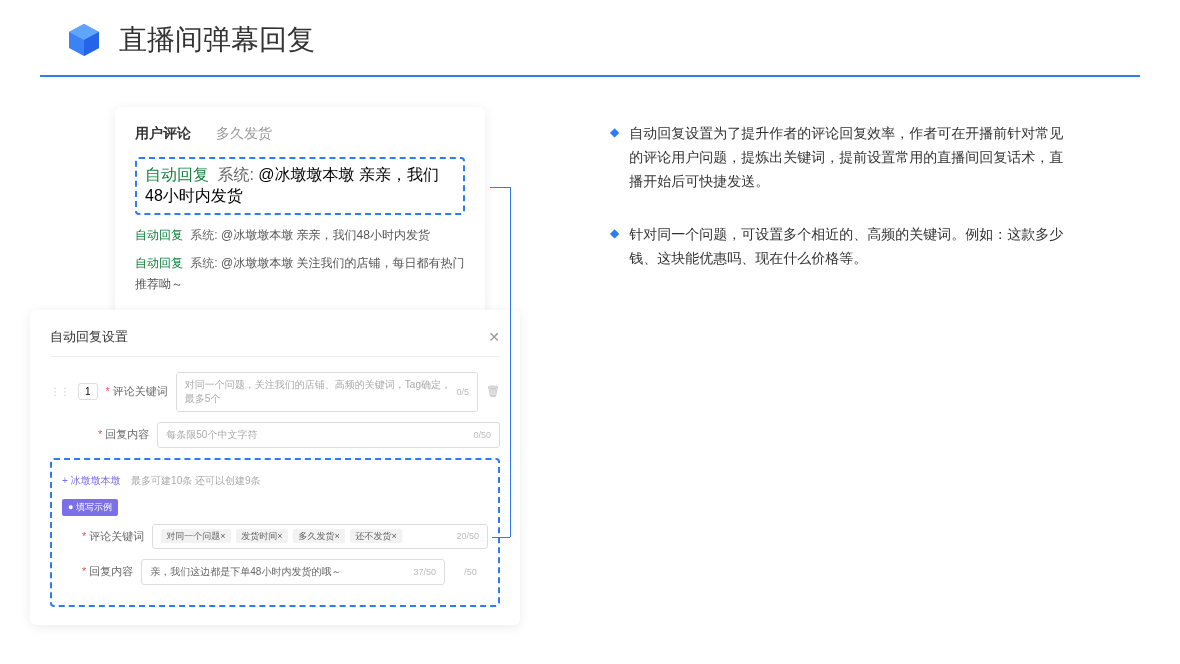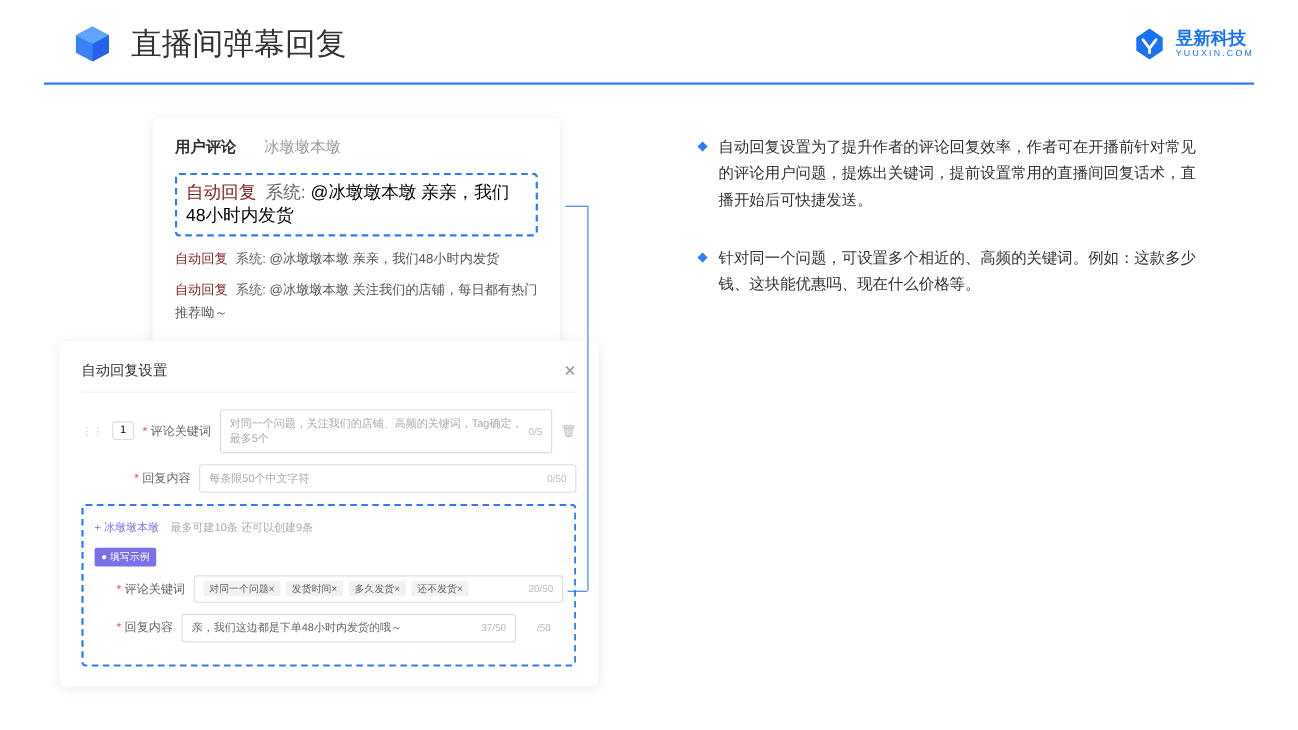--- a/index.html
+++ b/index.html
@@ -47,21 +47,21 @@
       color: #1772F5;
       letter-spacing: 2px;
     }
     .header-line {
       margin: 15px 40px 0 40px;
       height: 2px;
       background: #2F7AF6;
     }
     .content {
       display: flex;
-      padding: 30px 54px;
+      padding: 30px 30px;
     }
     .left-panel {
       width: 500px;
       position: relative;
     }
     .card {
       background: #fff;
       border-radius: 6px;
       box-shadow: 0 2px 12px rgba(0,0,0,0.08);
       padding: 18px 20px;
@@ -80,21 +80,21 @@
       font-size: 14px;
     }
     .tab-active { color: #333; font-weight: bold; }
     .tab-inactive { color: #999; }
     .comment-line {
       font-size: 12px;
       color: #555;
       line-height: 1.8;
       margin-bottom: 6px;
     }
-    .auto-reply-label { color: #7f1d1d; margin-right: 4px; }
+    .auto-reply-label { color: #15803d; margin-right: 4px; }
     .system-label { color: #666; }
     .highlighted-comment {
       border: 2px dashed #2F7AF6;
       border-radius: 4px;
       padding: 6px 8px;
       margin-bottom: 10px;
     }
     .card-lower {
       width: 490px;
       margin-left: 0px;
@@ -211,40 +211,30 @@
 </head>
 <body>
 
 <div class="header">
   <svg class="header-icon" viewBox="0 0 40 40">
     <polygon points="20,4 35,12 35,28 20,36 5,28 5,12" fill="#3B82F6"></polygon>
     <polygon points="20,4 35,12 20,20 5,12" fill="#60A5FA"></polygon>
     <polygon points="20,20 35,12 35,28 20,36" fill="#2563EB"></polygon>
   </svg>
   <div class="header-title">直播间弹幕回复</div>
-  <div class="header-logo">
-    <svg class="logo-icon" viewBox="0 0 32 32">
-      <path d="M16 2 L28 10 L28 22 L16 30 L4 22 L4 10 Z" fill="#1772F5"></path>
-      <path d="M10 12 L16 20 L22 12 M16 20 L16 24" stroke="#fff" stroke-width="2.5" fill="none" stroke-linecap="round"></path>
-    </svg>
-    <div>
-      <div class="logo-text-cn">昱新科技</div>
-      <div class="logo-text-en">YUUXIN.COM</div>
-    </div>
-  </div>
 </div>
 <div class="header-line"></div>
 
 <div class="content">
   <div class="left-panel">
 
     <div class="card card-upper">
       <div class="tabs">
         <span class="tab-active">用户评论</span>
-        <span class="tab-inactive">冰墩墩本墩</span>
+        <span class="tab-inactive">多久发货</span>
       </div>
       <div class="highlighted-comment">
         <span class="auto-reply-label">自动回复</span>
         <span class="system-label">系统:</span>
         <span>@冰墩墩本墩 亲亲，我们48小时内发货</span>
       </div>
       <div class="comment-line">
         <span class="auto-reply-label">自动回复</span>
         <span class="system-label">系统:</span>
         <span>@冰墩墩本墩 亲亲，我们48小时内发货</span>

